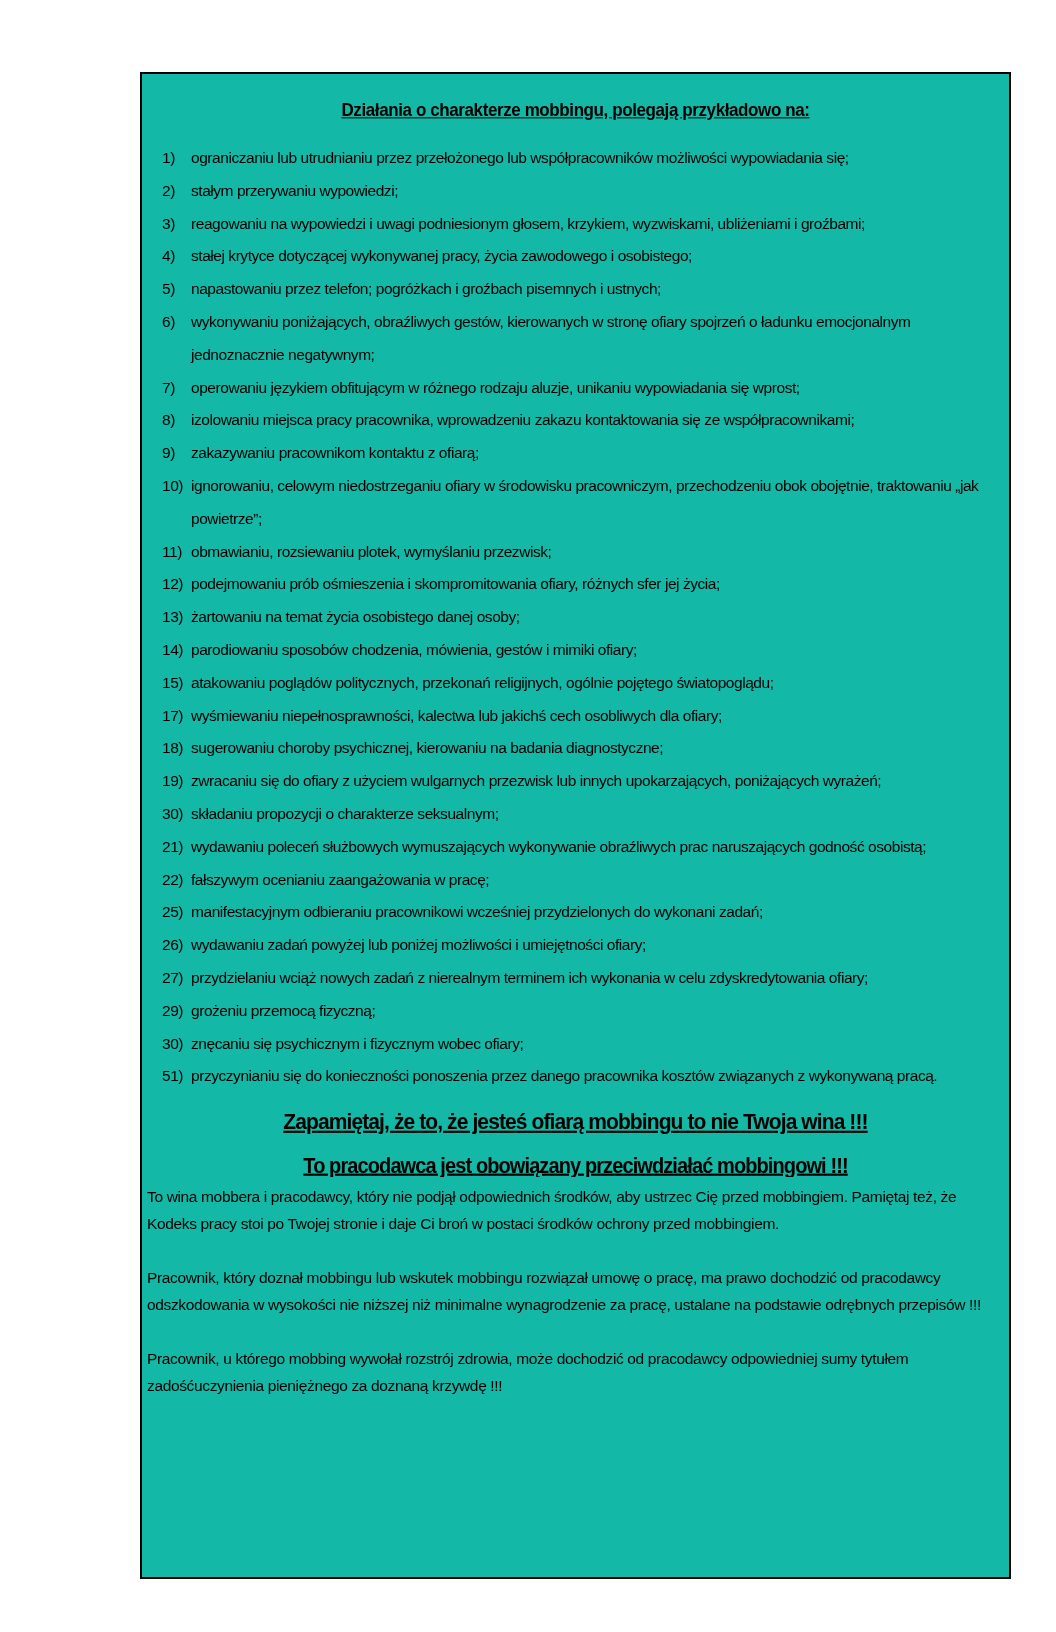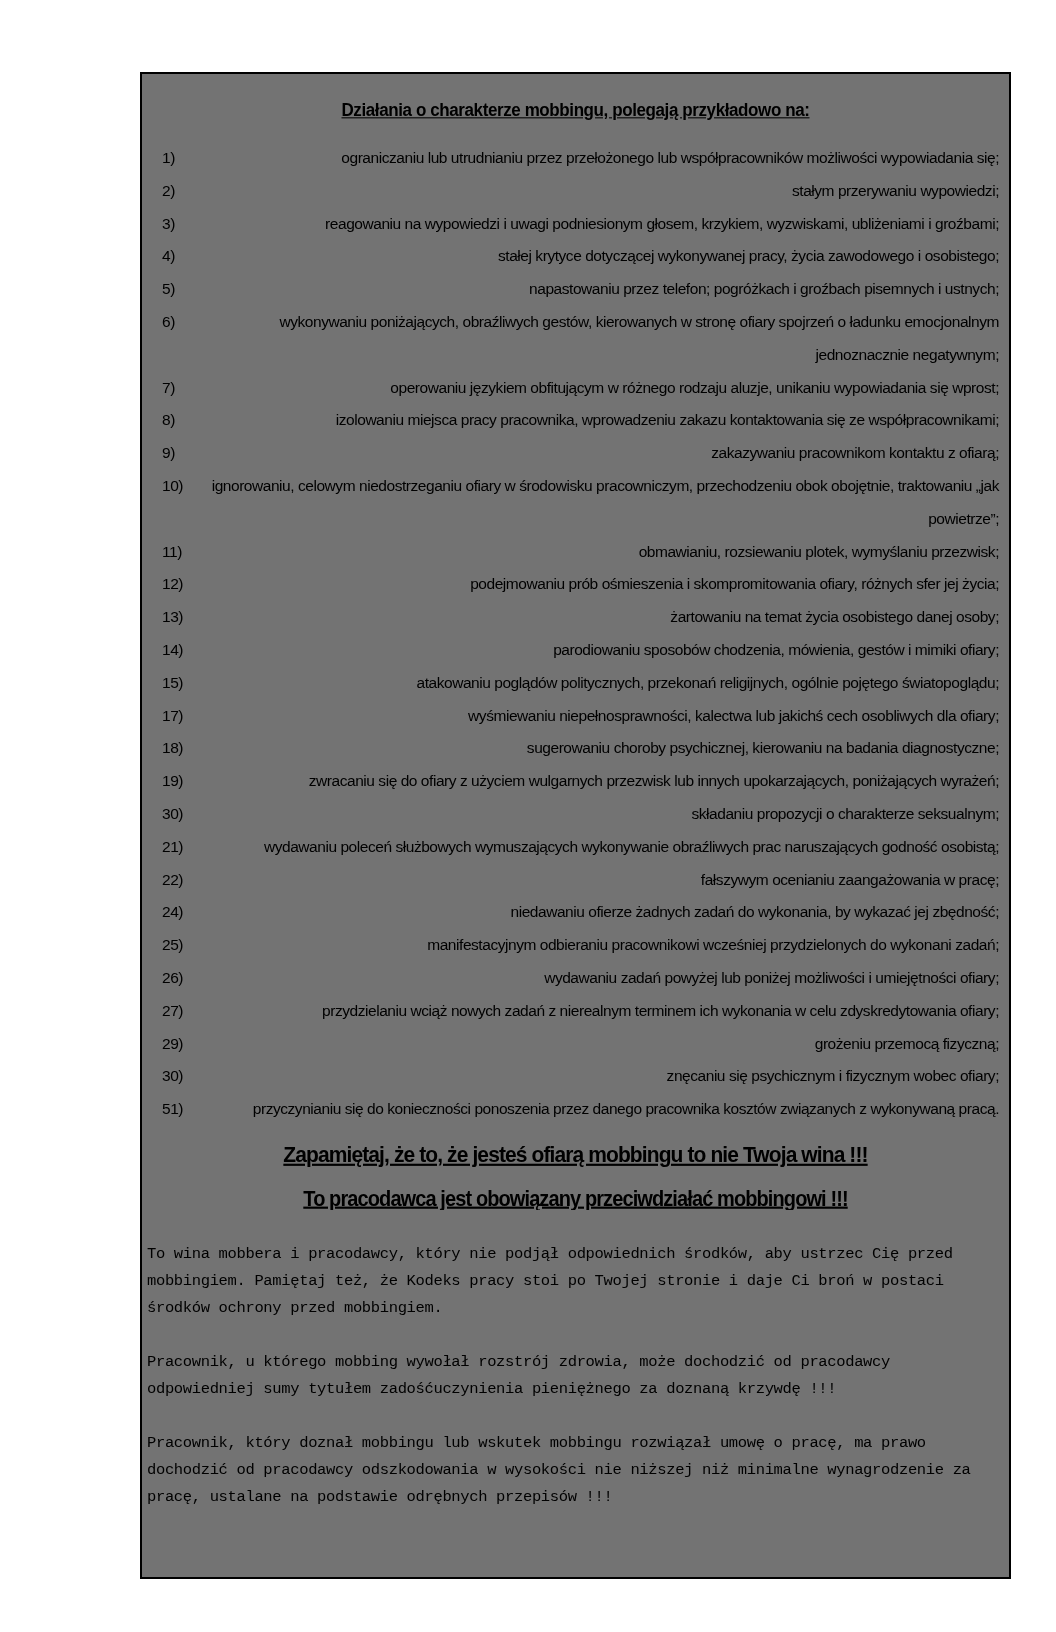--- a/index.html
+++ b/index.html
@@ -17,21 +17,21 @@
     overflow: hidden;
   }
   .sheet {
     position: absolute;
     left: 140px;
     top: 72px;
     width: 871px;
     height: 1507px;
     border: 2px solid #000000;
     box-sizing: border-box;
-    background: #737373;
+    background: #14b8a6;
   }
   .doc-title {
     margin-top: 27px;
     text-align: center;
     font-size: 17px;
     font-weight: bold;
     text-decoration: underline;
     letter-spacing: -0.4px;
     transform: scaleY(1.05);
   }
@@ -46,41 +46,39 @@
     line-height: 32.8px;
     font-size: 15.5px;
     letter-spacing: -0.45px;
   }
   ol.mobbing-list .num {
     flex: none;
     width: 29px;
   }
   ol.mobbing-list .txt {
     flex: 1 1 auto;
-    text-align: right;
   }
   .emph {
     text-align: center;
     font-weight: bold;
     text-decoration: underline;
     letter-spacing: -0.9px;
     transform: scaleY(1.08);
   }
   .emph-1 {
     margin-top: 16px;
     font-size: 21px;
   }
   .emph-2 {
     margin-top: 21px;
     font-size: 20px;
   }
   .paragraphs {
-    margin-top: 31px;
+    margin-top: 6px;
     padding: 0 5px;
-    font-family: Liberation Mono, monospace;
   }
   .paragraphs p {
     margin: 0 0 27px 0;
     font-size: 15.5px;
     line-height: 27px;
     letter-spacing: -0.35px;
   }
 </style>
 </head>
 <body>
@@ -169,24 +167,20 @@
         </li>
         <li>
           <span class="num">21)</span>
           <span class="txt">wydawaniu poleceń służbowych wymuszających wykonywanie obraźliwych prac naruszających godność osobistą;</span>
         </li>
         <li>
           <span class="num">22)</span>
           <span class="txt">fałszywym ocenianiu zaangażowania w pracę;</span>
         </li>
         <li>
-          <span class="num">24)</span>
-          <span class="txt">niedawaniu ofierze żadnych zadań do wykonania, by wykazać jej zbędność;</span>
-        </li>
-        <li>
           <span class="num">25)</span>
           <span class="txt">manifestacyjnym odbieraniu pracownikowi wcześniej przydzielonych do wykonani zadań;</span>
         </li>
         <li>
           <span class="num">26)</span>
           <span class="txt">wydawaniu zadań powyżej lub poniżej możliwości i umiejętności ofiary;</span>
         </li>
         <li>
           <span class="num">27)</span>
           <span class="txt">przydzielaniu wciąż nowych zadań z nierealnym terminem ich wykonania w celu zdyskredytowania ofiary;</span>
@@ -204,18 +198,18 @@
           <span class="txt">przyczynianiu się do konieczności ponoszenia przez danego pracownika kosztów związanych z wykonywaną pracą.</span>
         </li>
       </ol>
 
     <div class="emph emph-1">Zapamiętaj, że to, że jesteś ofiarą mobbingu to nie Twoja wina !!!</div>
 
     <div class="emph emph-2">To pracodawca jest obowiązany przeciwdziałać mobbingowi !!!</div>
 
     <div class="paragraphs">
       <p>To wina mobbera i pracodawcy, który nie podjął odpowiednich środków, aby ustrzec Cię przed mobbingiem. Pamiętaj też, że Kodeks pracy stoi po Twojej stronie i daje Ci broń w postaci środków ochrony przed mobbingiem.</p>
+      <p>Pracownik, który doznał mobbingu lub wskutek mobbingu rozwiązał umowę o pracę, ma prawo dochodzić od pracodawcy odszkodowania w wysokości nie niższej niż minimalne wynagrodzenie za pracę, ustalane na podstawie odrębnych przepisów !!!</p>
       <p>Pracownik, u którego mobbing wywołał rozstrój zdrowia, może dochodzić od pracodawcy odpowiedniej sumy tytułem zadośćuczynienia pieniężnego za doznaną krzywdę !!!</p>
-      <p>Pracownik, który doznał mobbingu lub wskutek mobbingu rozwiązał umowę o pracę, ma prawo dochodzić od pracodawcy odszkodowania w wysokości nie niższej niż minimalne wynagrodzenie za pracę, ustalane na podstawie odrębnych przepisów !!!</p>
     </div>
 
   </div>
 </div>
 
 </body></html>

